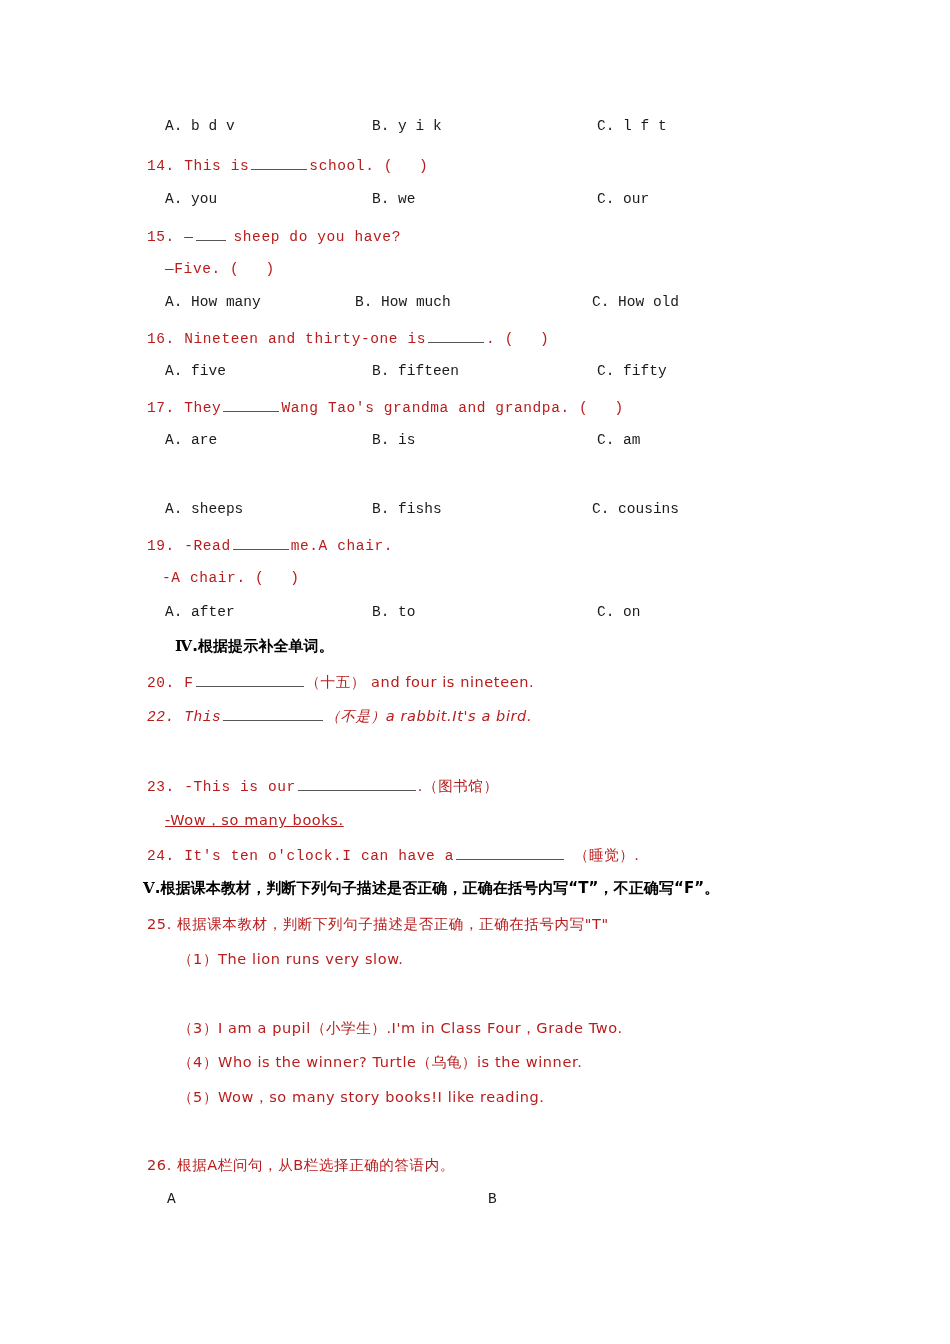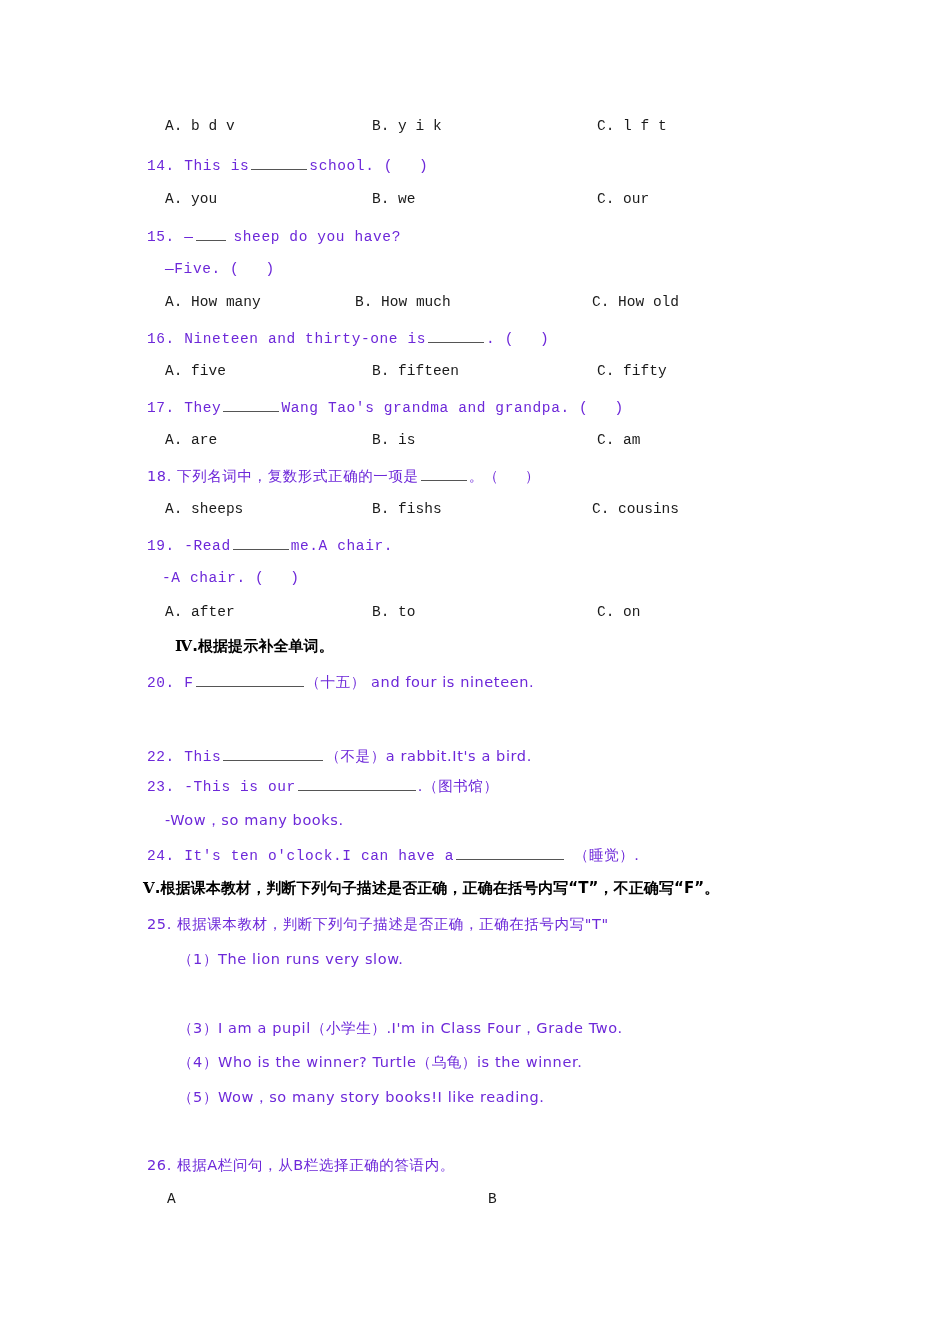--- a/index.html
+++ b/index.html
@@ -21,21 +21,21 @@
     width: 950px;
     height: 1344px;
     padding: 0;
   }
   
   .line {
     position: absolute;
     white-space: nowrap;
     font-size: 15.5px;
     letter-spacing: 0.6px;
-    color: #6d28d9;
+    color: #b91c1c;
   }
   .mix {
     font-family: "Liberation Mono", "DejaVu Sans Mono", monospace;
     font-size: 14.5px;
   }
   .mix .han {
     font-family: "DejaVu Sans", "Liberation Sans", sans-serif;
     font-size: 14.5px;
   }
   .heading {
@@ -105,23 +105,20 @@
   <div class="opt" style="left:372px; top:363px;">B. fifteen</div>
   <div class="opt" style="left:597px; top:363px;">C. fifty</div>
 
   <div class="line mix" style="left:147px; top:397px;">
     <span>17. They</span><span class="blank b-md"></span><span>Wang Tao's grandma and grandpa. (</span><span class="sp" style="width:26px;"></span><span>)</span>
   </div>
   <div class="opt" style="left:165px; top:432px;">A. are</div>
   <div class="opt" style="left:372px; top:432px;">B. is</div>
   <div class="opt" style="left:597px; top:432px;">C. am</div>
 
-  <div class="line mix" style="left:147px; top:466px;">
-    <span class="han">18. 下列名词中，复数形式正确的一项是</span><span class="blank b-sm"></span><span class="han">。（</span><span class="sp" style="width:26px;"></span><span class="han">）</span>
-  </div>
   <div class="opt" style="left:165px; top:501px;">A. sheeps</div>
   <div class="opt" style="left:372px; top:501px;">B. fishs</div>
   <div class="opt" style="left:592px; top:501px;">C. cousins</div>
 
   <div class="line mix" style="left:147px; top:535px;">
     <span>19. -Read</span><span class="blank b-md"></span><span>me.A chair.</span>
   </div>
   <div class="line mix" style="left:162px; top:570px;">
     <span>-A chair. (</span><span class="sp" style="width:26px;"></span><span>)</span>
   </div>
@@ -131,28 +128,28 @@
 
   <div class="line heading" style="left:143px; top:637px;margin-left:32px;">
     <span class="rn">Ⅳ</span><span>.根据提示补全单词。</span>
   </div>
 
   <div class="line mix" style="left:147px; top:672px;">
     <span>20. F</span><span class="blank b-xl"></span><span class="han">（十五） and four is nineteen.</span>
   </div>
 
 
-  <div class="line mix" style="left:147px; top:746px;">
+  <div class="line mix" style="left:147px; top:706px;font-style:italic;">
     <span>22. This</span><span class="blank b-lg"></span><span class="han">（不是）a rabbit.It's a bird.</span>
   </div>
 
   <div class="line mix" style="left:147px; top:776px;">
     <span>23. -This is our</span><span class="blank b-xxl"></span><span class="han">.（图书馆）</span>
   </div>
-  <div class="line mix" style="left:165px; top:811px;">
+  <div class="line mix" style="left:165px; top:811px;text-decoration:underline;">
     <span class="han">-Wow，so many books.</span>
   </div>
 
   <div class="line mix" style="left:147px; top:845px;">
     <span>24. It's ten o'clock.I can have a</span><span class="blank b-xl"></span><span class="sp" style="width:8px;"></span><span class="han">（睡觉）.</span>
   </div>
 
   <div class="line heading" style="left:143px; top:879px;">
     <span class="rn">Ⅴ</span><span>.根据课本教材，判断下列句子描述是否正确，正确在括号内写“T”，不正确写“F”。</span>
   </div>

